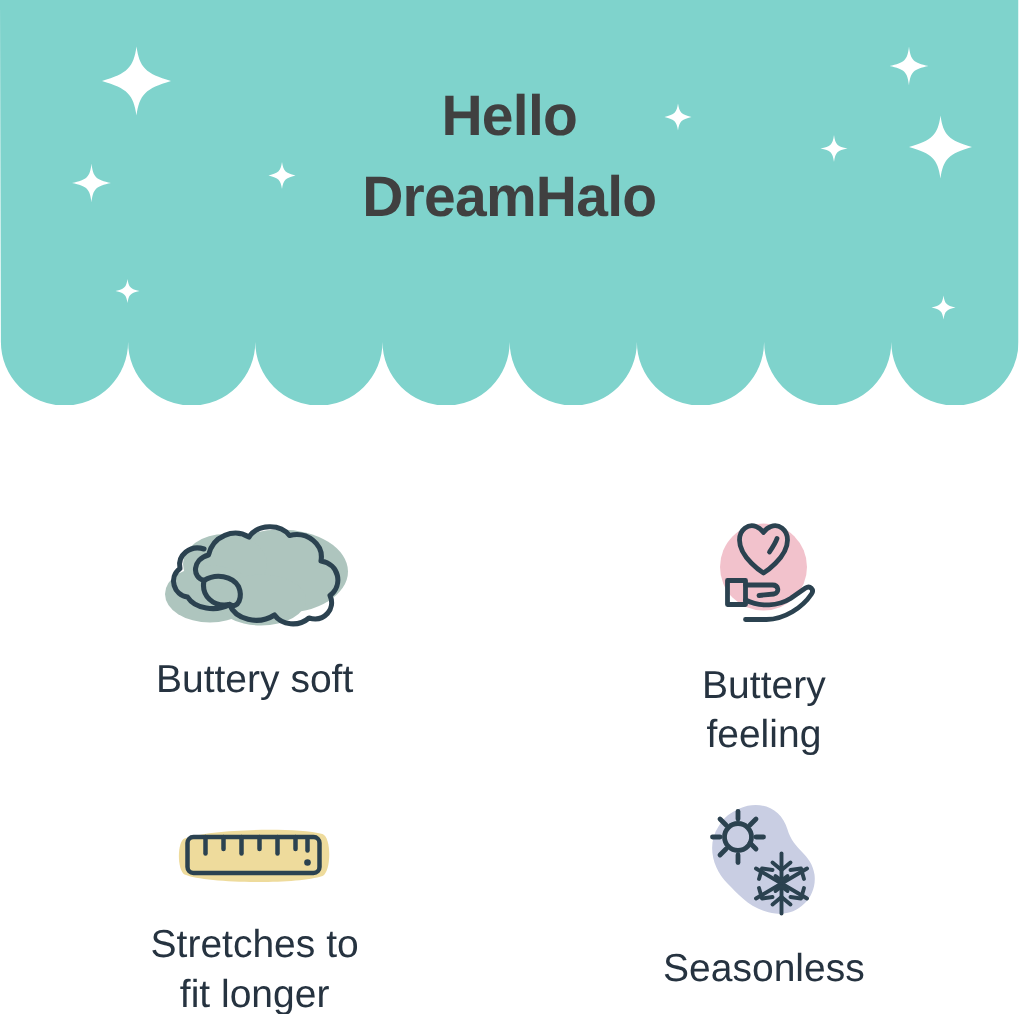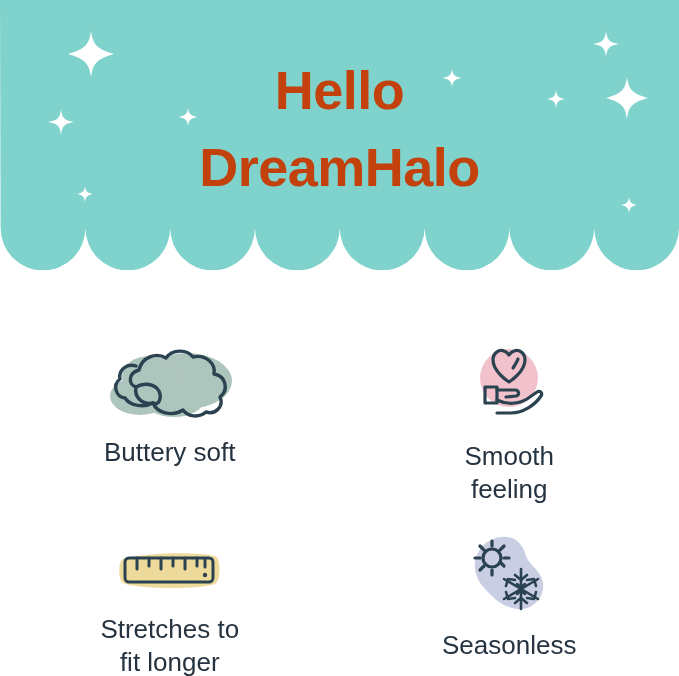--- a/index.html
+++ b/index.html
@@ -31,22 +31,22 @@
     width: 679px;
     height: 270px;
     display: block;
   }
   .hero-title {
     position: absolute;
     left: 0;
     top: 52px;
     width: 679px;
     text-align: center;
-    color: #c2410c;
-    font-size: 54px;
+    color: #404040;
+    font-size: 38px;
     line-height: 1.42;
     font-weight: bold;
     letter-spacing: -0.5px;
     z-index: 3;
     white-space: pre-line;
     font-family: "Liberation Sans", sans-serif;
   }
 
   
   .features {
@@ -160,21 +160,21 @@
         <path d="M46,48 C46,48 30,38 30,26 C30,19 36,15 41,17 C44,18 46,21 46,21
                  C46,21 48,18 51,17 C56,15 62,19 62,26 C62,38 46,48 46,48 Z"></path>
         <path d="M50,34 C52,31 54,28 55,25"></path>
 
         <path d="M22,53 L34,53 L34,69 L22,69 Z"></path>
         <path d="M34,56 L52,56 C56,56 57,61 53,62 L43,63"></path>
         <path d="M34,66 C44,71 56,70 64,65 L74,58 C77,56 80,59 78,62
                  C72,71 60,79 48,79 L34,79"></path>
       </g>
     </svg>
-    <div class="feature-label">Smooth
+    <div class="feature-label">Buttery
 feeling</div>
   </div>
 
   <div class="feature cell-stretch">
     <svg class="feature-icon" width="110" height="50" viewBox="0 0 110 50" xmlns="http://www.w3.org/2000/svg">
       <path d="M8,14 C24,8 80,6 100,11 C106,13 106,36 100,39
                C82,45 22,44 8,38 C3,35 3,16 8,14 Z" fill="#EEDB9C"></path>
       <g fill="none" stroke="#2B4250" stroke-width="3" stroke-linecap="round" stroke-linejoin="round">
         <rect x="10" y="13" width="88" height="24" rx="4"></rect>
         <path d="M22,13 L22,24"></path>

